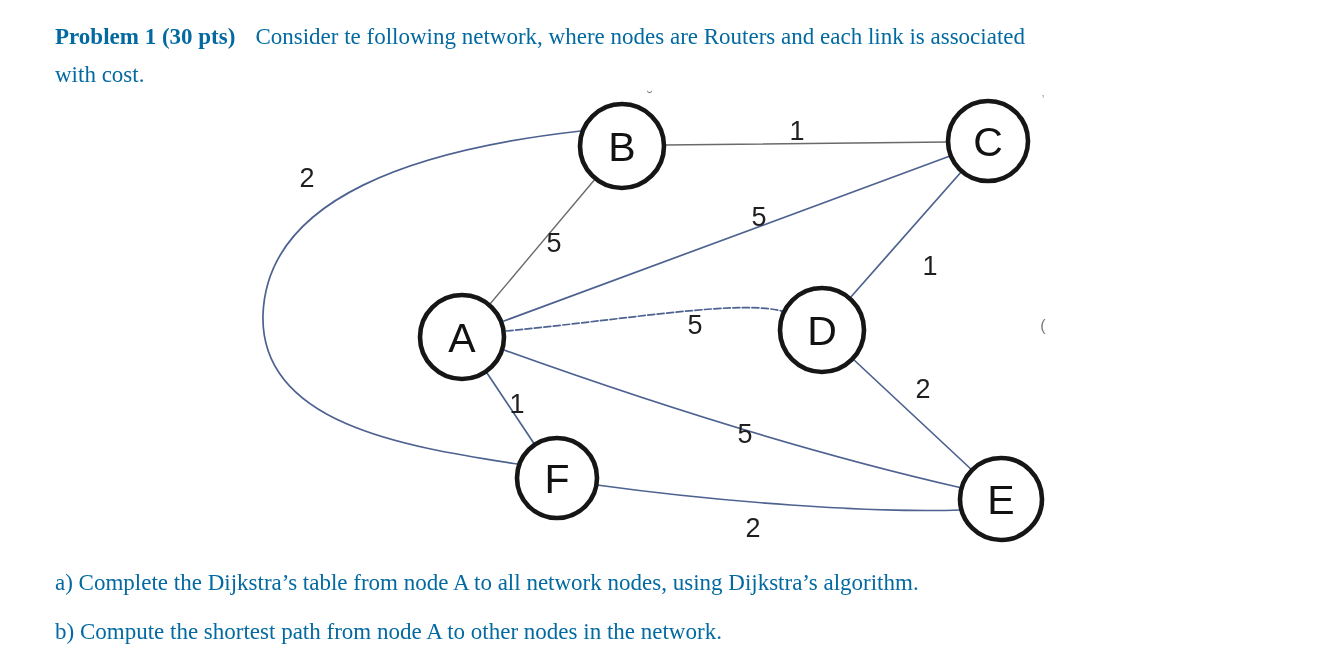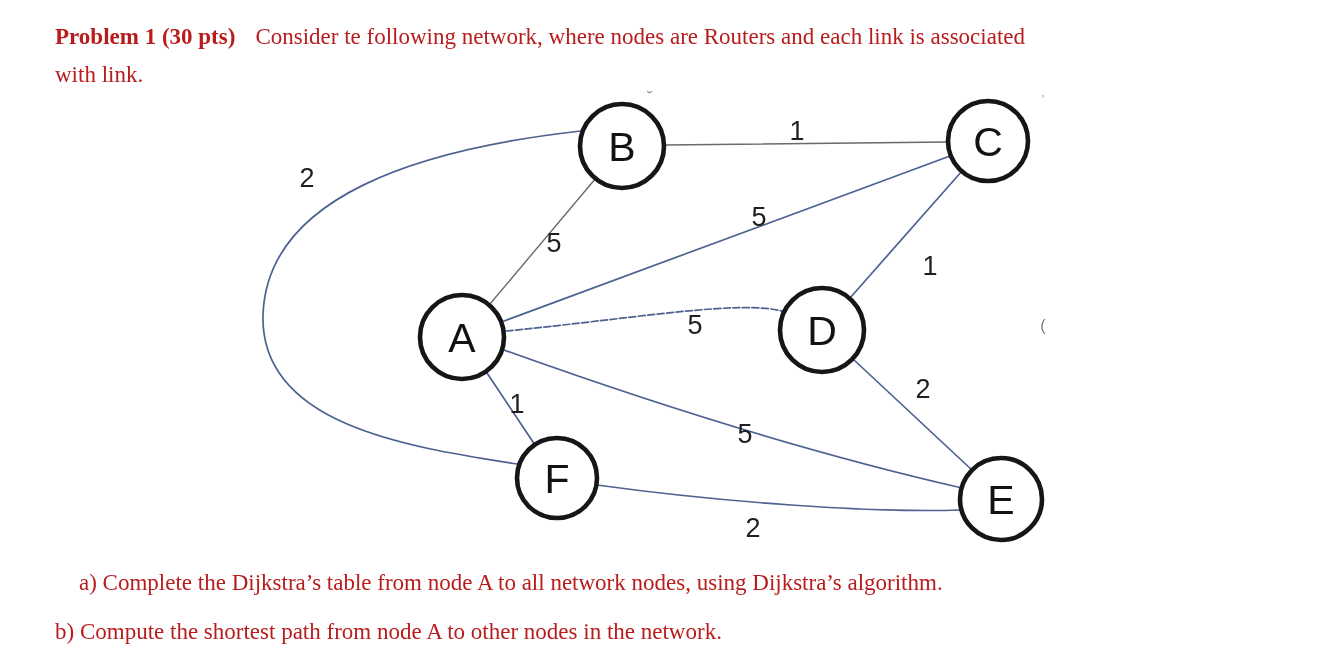--- a/index.html
+++ b/index.html
@@ -2,21 +2,21 @@
 <html><head>
 <meta charset="utf-8">
 <style>
   html,body{margin:0;padding:0;}
   body{
     width:1340px;height:662px;position:relative;background:#ffffff;
     font-family:"Liberation Serif", serif;color:#000;overflow:hidden;
   }
   .textline{
     position:absolute;left:55px;font-size:23px;line-height:26px;
-    color:#b91c1c;white-space:nowrap;
+    color:#0369a1;white-space:nowrap;
   }
   .bold{font-weight:bold;}
   .gap{display:inline-block;width:20px;}
   svg.diagram{position:absolute;left:0;top:0;}
   .edge-label{
     font-family:"Liberation Sans", sans-serif;font-size:27px;fill:#1f1f1f;
     text-anchor:middle;
   }
   .node-circle{fill:#ffffff;stroke:#161616;stroke-width:4.6;}
   .node-label{
@@ -25,21 +25,21 @@
   }
   .artifact{font-family:"Liberation Sans", sans-serif;text-anchor:middle;}
 </style>
 </head>
 <body>
 
 <div class="textline" style="top:24px;">
   <span class="bold">Problem 1 (30 pts)</span><span class="gap"></span><span>Consider te following network, where nodes are Routers and each link is associated</span>
 </div>
 <div class="textline" style="top:62px;">
-  <span>with link.</span>
+  <span>with cost.</span>
 </div>
 
 <svg class="diagram" width="1340" height="662" viewBox="0 0 1340 662">
     <path d="M 490 304 L 596 178" fill="none" stroke="#6a6a6a" stroke-width="1.4" stroke-linecap="round"></path>
     <path d="M 664 145 L 948 142" fill="none" stroke="#6a6a6a" stroke-width="1.4" stroke-linecap="round"></path>
     <path d="M 504 321 L 950 156" fill="none" stroke="#4d6290" stroke-width="1.7" stroke-linecap="round"></path>
     <path d="M 506 331 C 640 318 742 299 786 312" fill="none" stroke="#4d6290" stroke-width="1.7" stroke-linecap="round" stroke-dasharray="7 2.5"></path>
     <path d="M 504 350 Q 760 442 962 488" fill="none" stroke="#4d6290" stroke-width="1.7" stroke-linecap="round"></path>
     <path d="M 487 373 L 535 445" fill="none" stroke="#4d6290" stroke-width="1.7" stroke-linecap="round"></path>
     <path d="M 962 171 L 850 298" fill="none" stroke="#4d6290" stroke-width="1.7" stroke-linecap="round"></path>
@@ -66,14 +66,14 @@
     <text x="822" y="330" dy="0.36em" class="node-label">D</text>
     <circle cx="1001" cy="499" r="41" class="node-circle"></circle>
     <text x="1001" y="499" dy="0.36em" class="node-label">E</text>
     <circle cx="557" cy="478" r="40" class="node-circle"></circle>
     <text x="557" y="478" dy="0.36em" class="node-label">F</text>
     <text x="650" y="103" class="artifact" font-size="16" fill="#8a8a8a">˘</text>
     <text x="1043" y="104" class="artifact" font-size="12" fill="#9a9a9a">’</text>
     <text x="1043" y="331" class="artifact" font-size="16" fill="#7a7a7a">(</text>
   </svg>
 
-<div class="textline" style="top:570px;margin-left:24px;">a) Complete the Dijkstra’s table from node A to all network nodes, using Dijkstra’s algorithm.</div>
+<div class="textline" style="top:570px;">a) Complete the Dijkstra’s table from node A to all network nodes, using Dijkstra’s algorithm.</div>
 <div class="textline" style="top:619px;">b) Compute the shortest path from node A to other nodes in the network.</div>
 
 </body></html>

